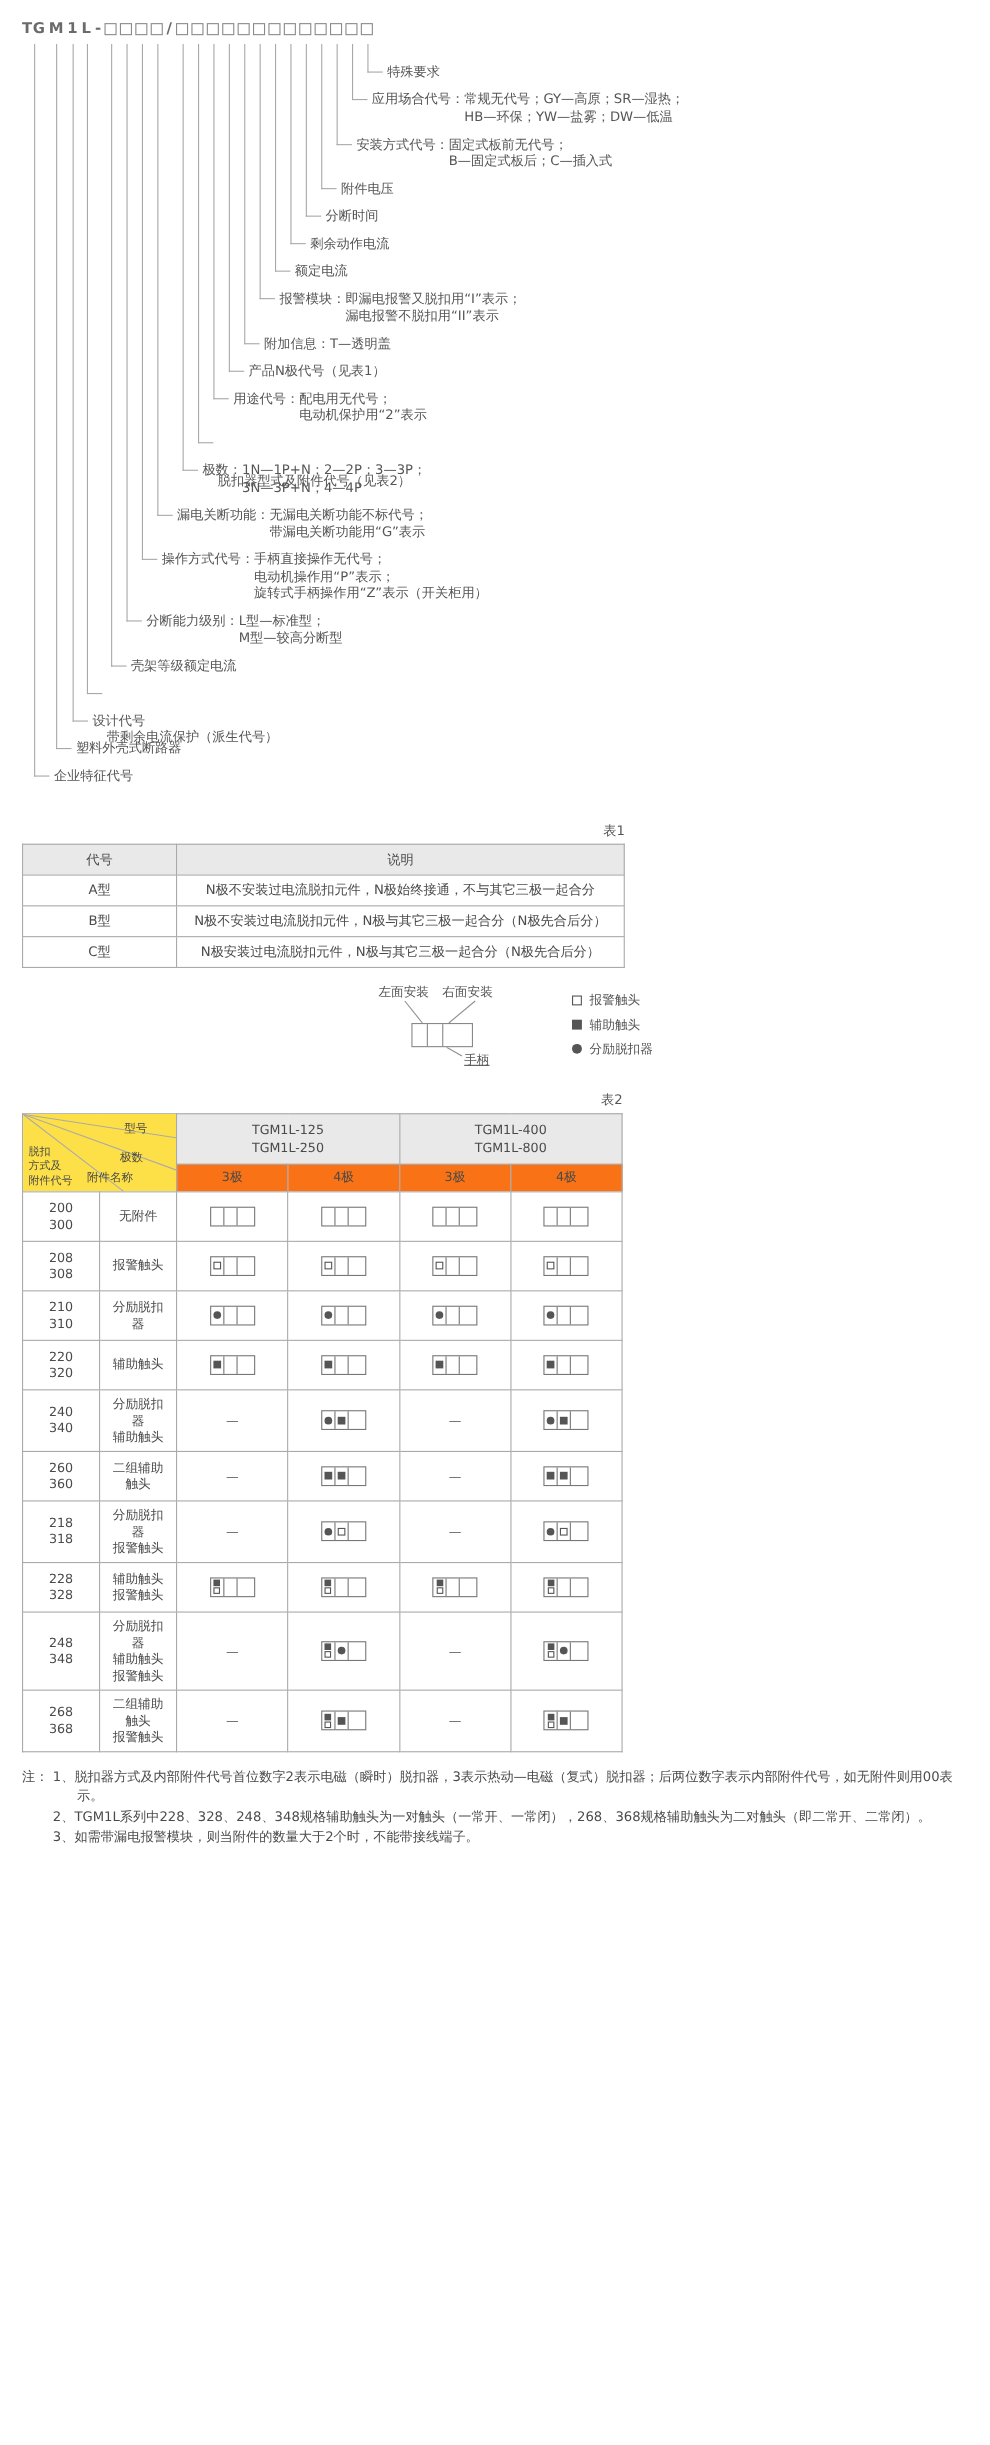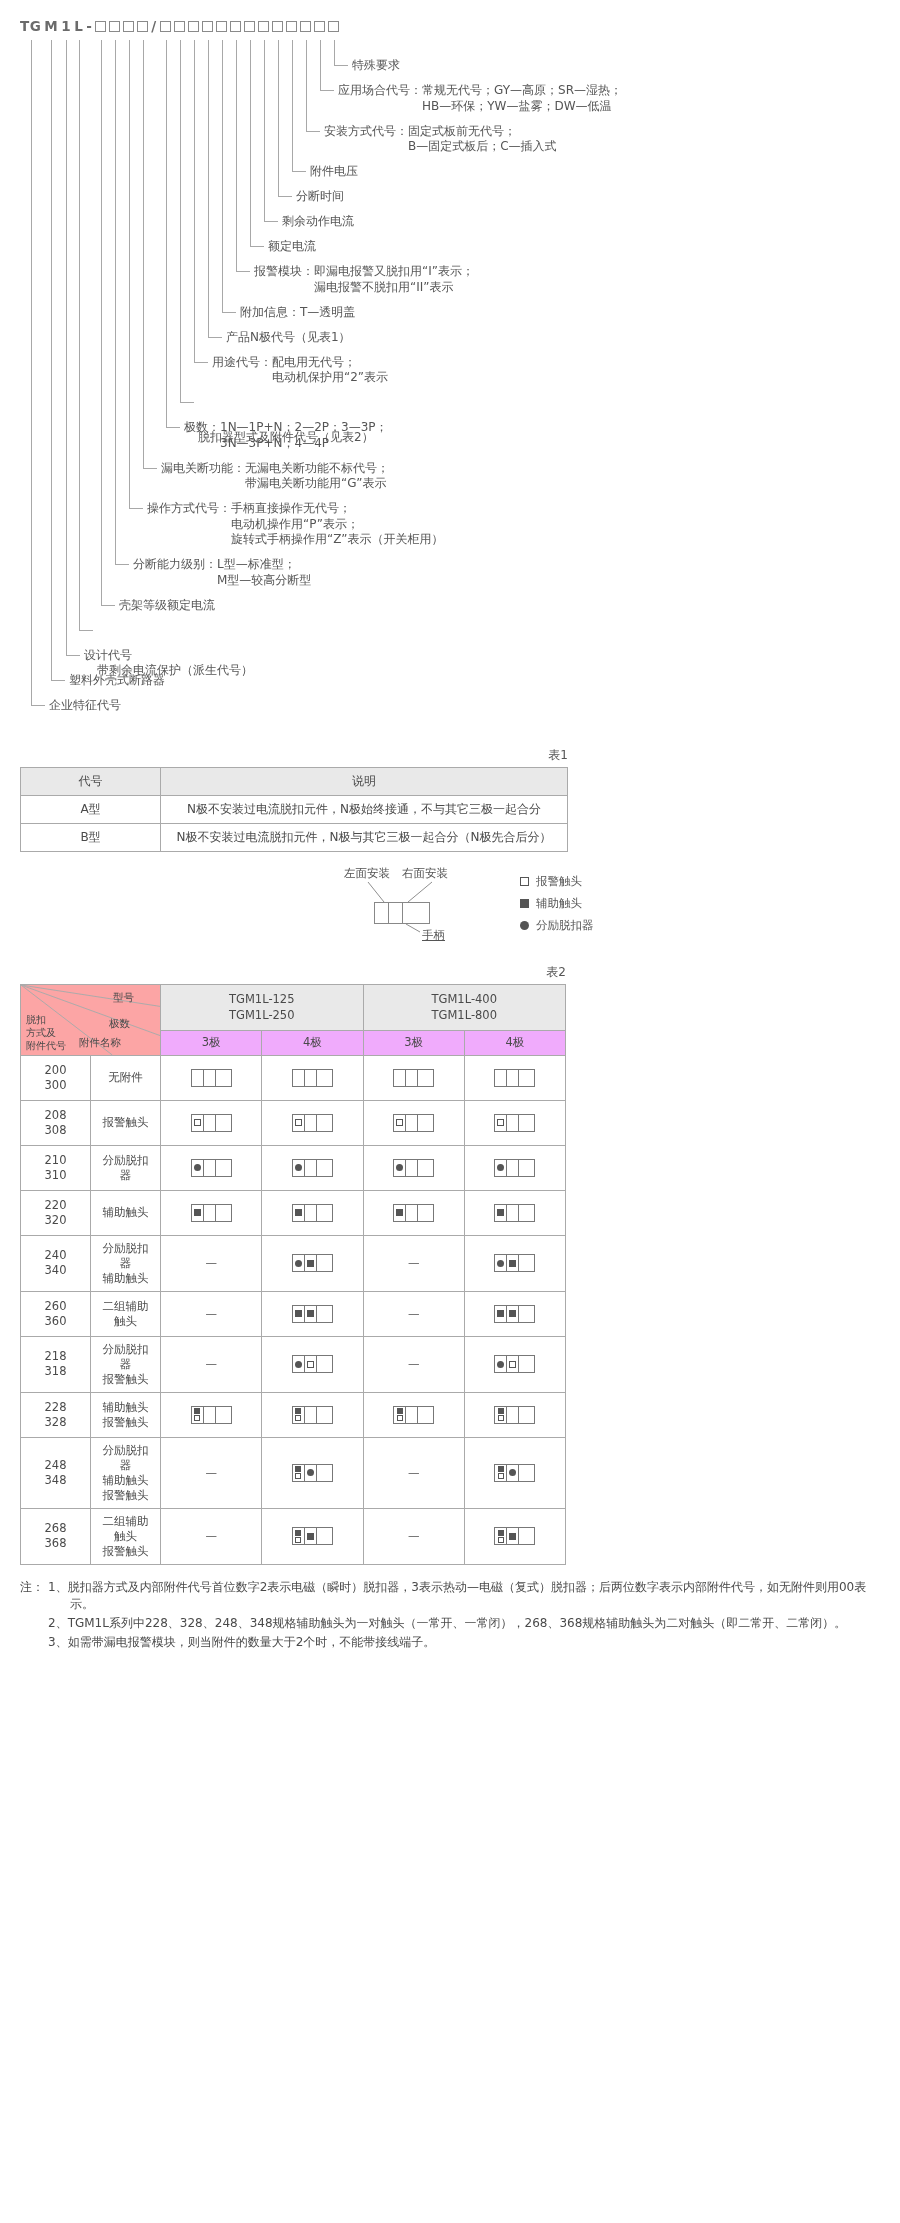--- a/index.html
+++ b/index.html
@@ -44,30 +44,30 @@
   .acc-legend { padding-top: 8px; }
   .leg-row { display: flex; align-items: center; margin-bottom: 7px; font-size: 11.5px; color: #555; }
   .leg-sym { display: inline-block; width: 9px; height: 9px; margin-right: 7px; }
   .s-open-square { border: 1px solid #555; background: #fff; }
   .s-filled-square { background: #555; }
   .s-filled-circle { background: #555; border-radius: 50%; }
 
   
   .t2 { border-collapse: collapse; margin-left: 20px; font-size: 11.5px; color: #4a4a4a; table-layout: fixed; width: 546px; }
   .t2 td { border: 1px solid #aaa; text-align: center; vertical-align: middle; }
-  .t2-corner { position: relative; width: 140px; background: #fca5a5; padding: 14px; }
+  .t2-corner { position: relative; width: 140px; background: #fde047; padding: 14px; }
   .corner-svg { position: absolute; left: 0; top: 0; width: 100%; height: 100%; }
   .corner-svg line { stroke: #aaa; stroke-width: 1; }
   .c-lbl { position: absolute; font-size: 10.5px; color: #4a4a4a; }
   .c-model { right: 26px; top: 6px; }
   .c-poles { right: 30px; top: 32px; }
   .c-name  { left: 58px; bottom: 5px; }
   .c-trip  { left: 5px; top: 28px; line-height: 13px; text-align: left; font-size: 10px; }
   .t2-model { background: #e9e9e9; height: 46px; line-height: 16px; }
-  .t2-pole  { background: #f0abfc; height: 25px; width: 102px; }
+  .t2-pole  { background: #f97316; height: 25px; width: 102px; }
   .t2-code { width: 48px; line-height: 15px; padding: 7px 2px; }
   .t2-name { width: 92px; text-align: left; padding: 5px 6px; line-height: 15px; }
   .t2-sym  { height: 44px; }
   .dash { color: #666; }
   .sym-box { display: inline-flex; height: 18px; border: 1px solid #777; background: #fff; vertical-align: middle; }
   .comp { width: 12px; display: flex; align-items: center; justify-content: center; border-right: 1px solid #777; }
   .comp-wide { width: 15px; border-right: none; }
   .comp.stack { flex-direction: column; justify-content: center; gap: 1px; }
   .mk-open { width: 7px; height: 7px; border: 1px solid #555; background: #fff; }
   .mk-fill { width: 7px; height: 7px; background: #555; }
@@ -166,20 +166,24 @@
       </thead>
     <tbody id="t1-body">
         <tr>
           <td class="colA">A型</td>
           <td>N极不安装过电流脱扣元件，N极始终接通，不与其它三极一起合分</td>
         </tr>
         <tr>
           <td class="colA">B型</td>
           <td>N极不安装过电流脱扣元件，N极与其它三极一起合分（N极先合后分）</td>
         </tr>
+        <tr>
+          <td class="colA">C型</td>
+          <td>N极安装过电流脱扣元件，N极与其它三极一起合分（N极先合后分）</td>
+        </tr>
       </tbody>
   </table>
 
 
   <div class="acc-wrap">
     <div class="acc-fig">
       <svg class="acc-svg" width="150" height="82">
         <line x1="28" y1="16" x2="44" y2="36"></line>
         <line x1="92" y1="16" x2="68" y2="36"></line>
         <line x1="66" y1="58" x2="80" y2="66"></line>

